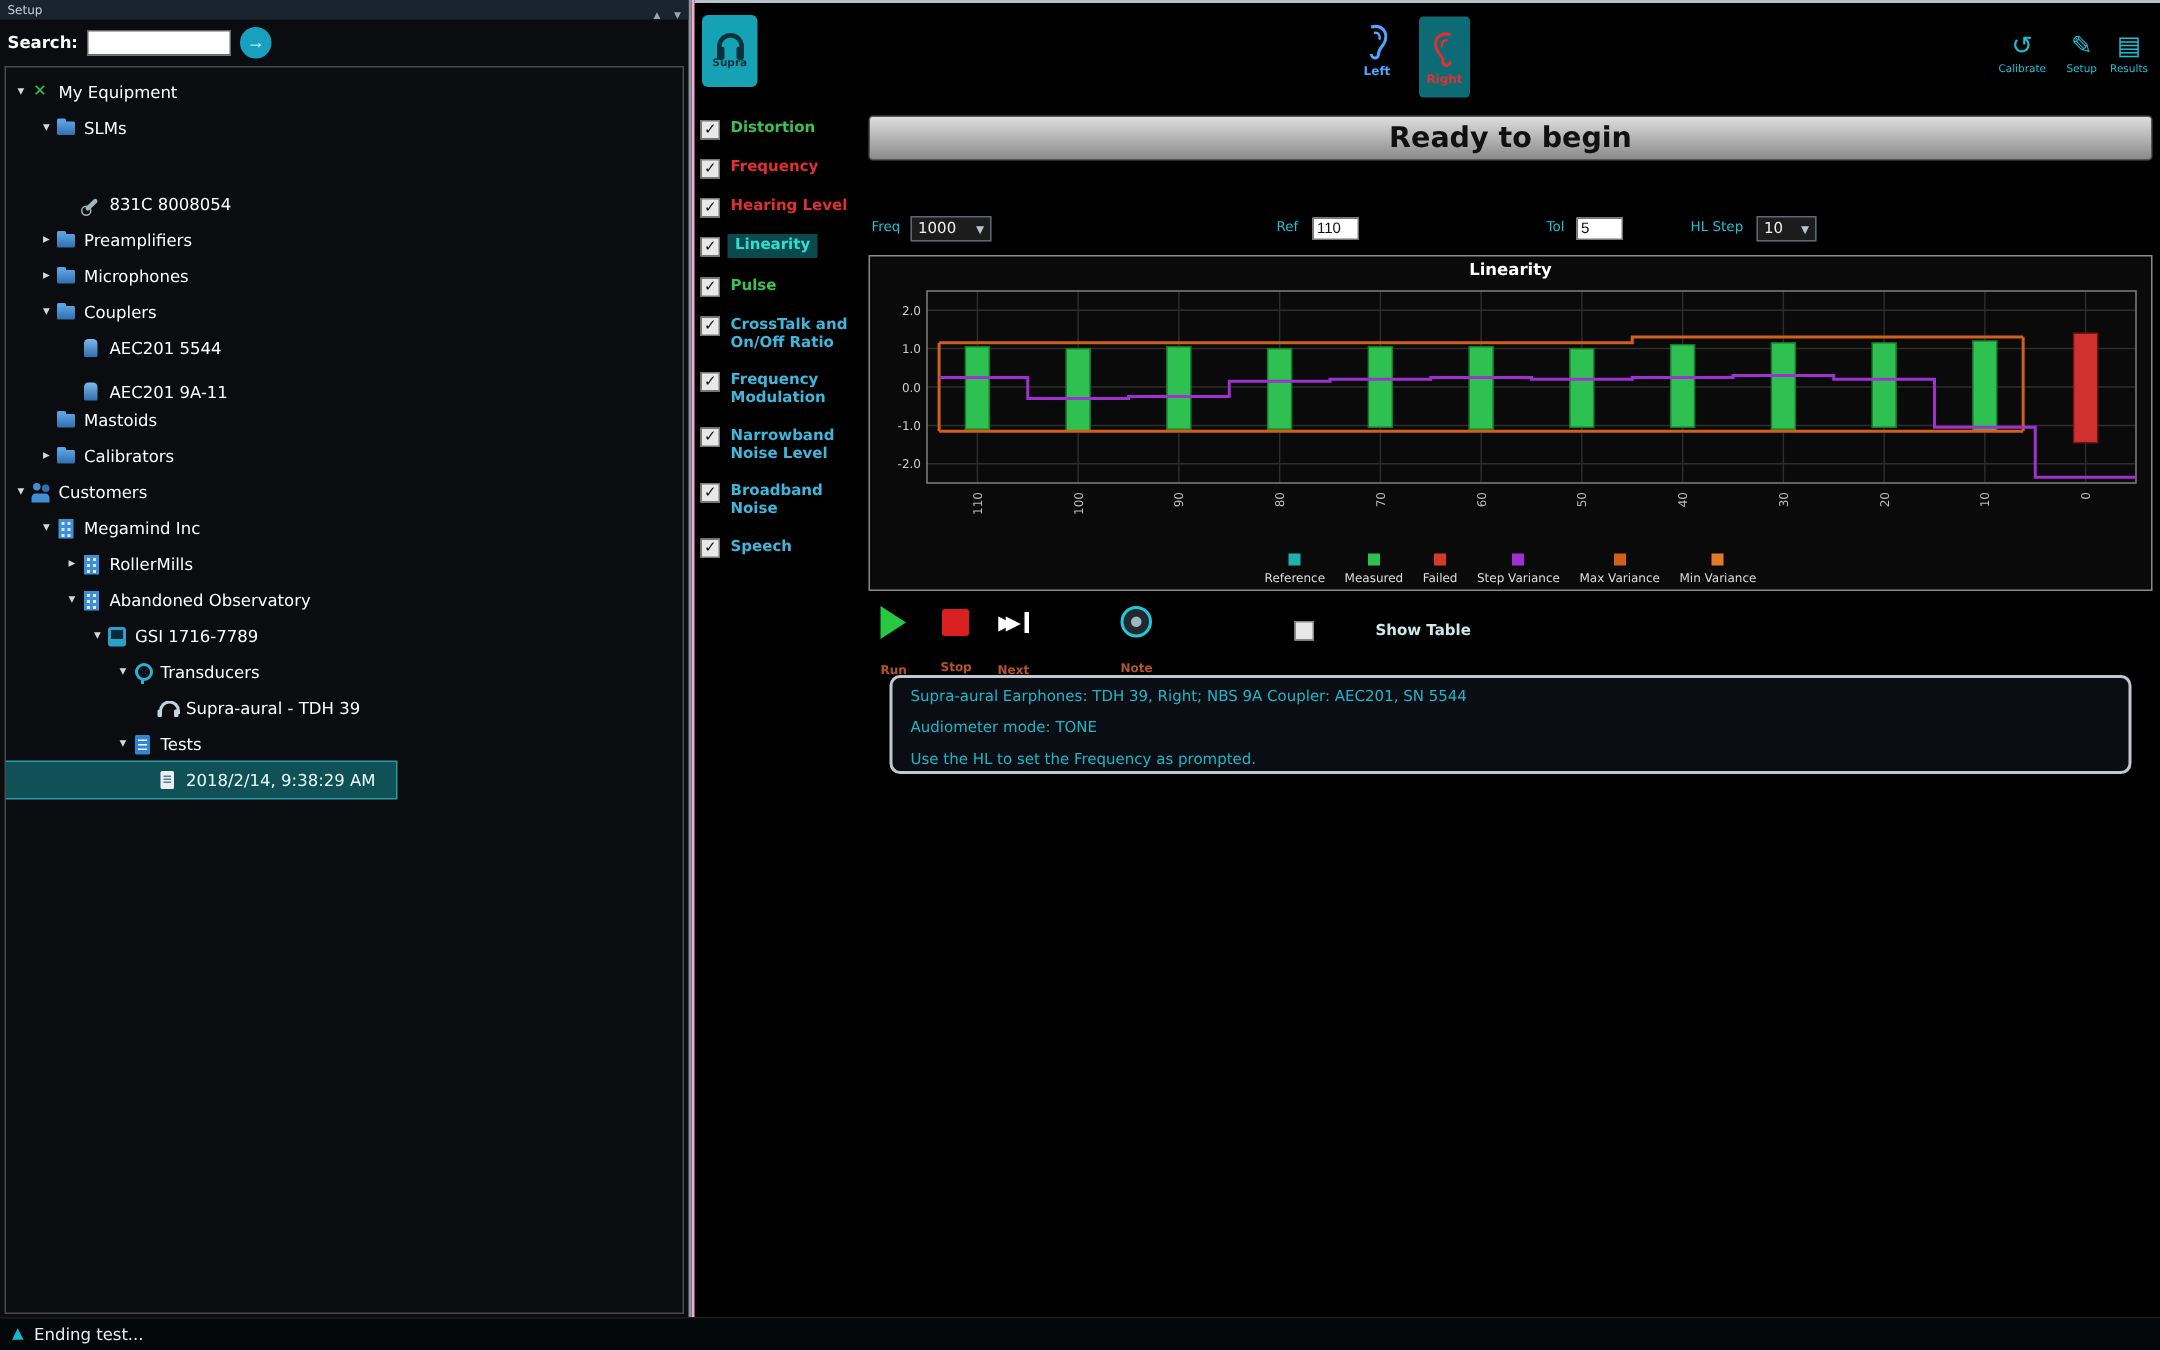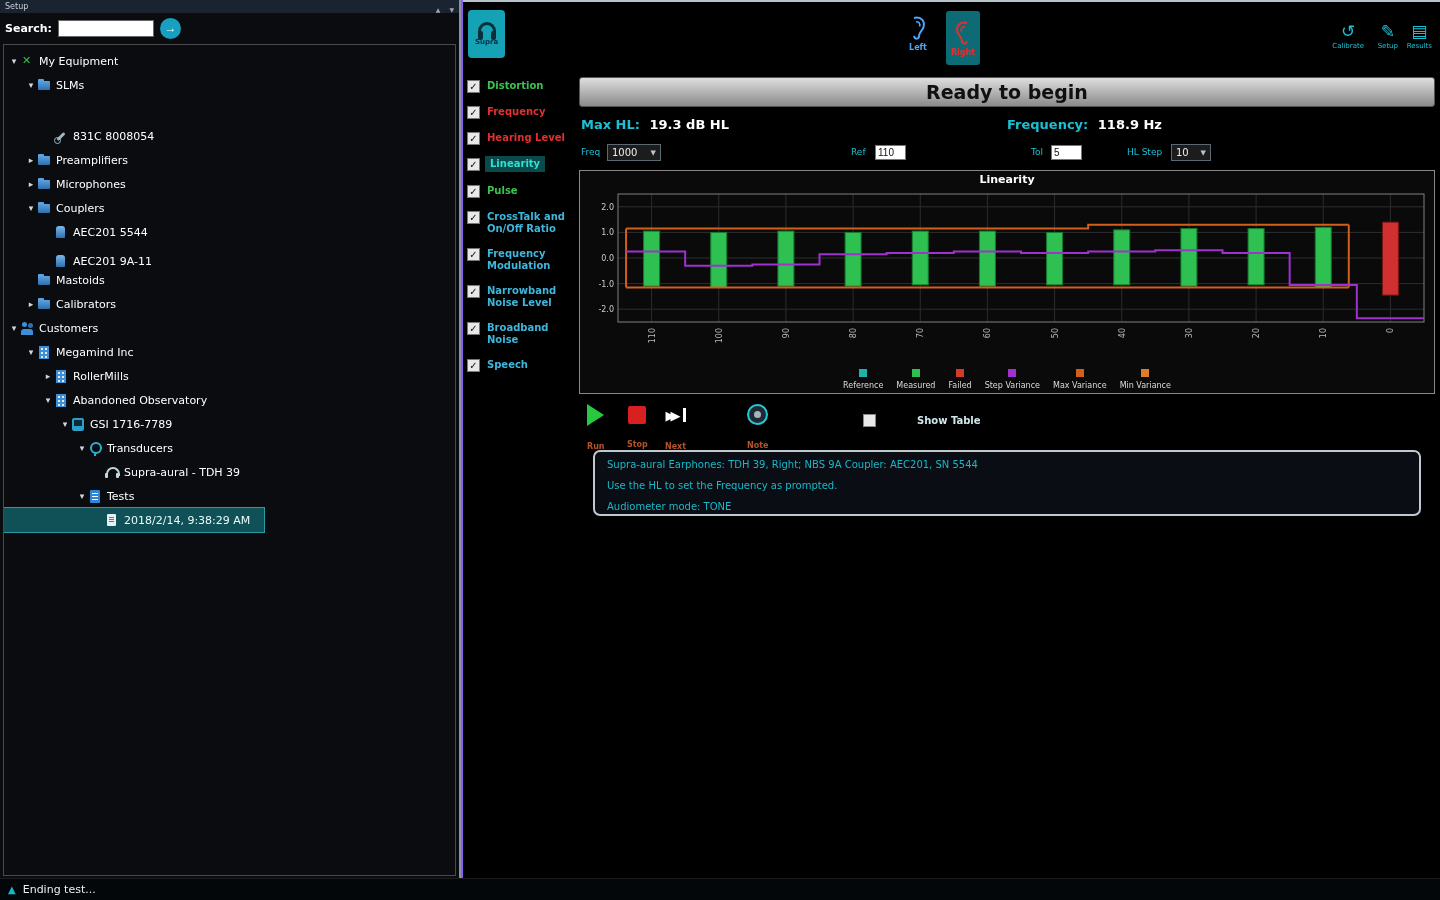--- a/index.html
+++ b/index.html
@@ -1,18 +1,18 @@
 <!DOCTYPE html>
 <html><head>
 <meta charset="utf-8">
 <style>
   * { box-sizing: border-box; margin: 0; padding: 0; }
   html,body { width:1440px; height:900px; background:#000; overflow:hidden;
     font-family:"DejaVu Sans","Liberation Sans",sans-serif; color:#fff; }
-  #app { position:relative; width:1440px; height:900px; background:#8b5cf6; }
+  #app { position:relative; width:1440px; height:900px; background:#f9a8d4; }
 
   
   #left-panel { position:absolute; left:0; top:0; width:461px; height:878px;
     background:#0a0c10; border-right:2px solid #8a949c; }
   #lp-titlebar { height:13px; background:#1a2430; display:flex; align-items:center;
     justify-content:space-between; padding:0 5px; }
   #lp-titlebar .t { font-size:8px; color:#c8d0d8; }
   #lp-titlebar .wb { font-size:6px; color:#9aa6b0; margin-left:4px; cursor:default; }
   #search-row { position:absolute; top:18px; left:5px; display:flex; align-items:center; gap:6px; }
   #search-row label { font-size:11px; font-weight:bold; color:#fff; }
@@ -350,30 +350,20 @@
           <span class="test-label pending">Broadband Noise</span>
         </div>
         <div class="test-row">
           <span class="checkbox">✓</span>
           <span class="test-label pending">Speech</span>
         </div>
       </div>
 
     <div id="ready-banner">Ready to begin</div>
 
-    <div id="stats-row">
-      <span class="grp" id="maxhl-grp">
-        <span class="stat-label">Max HL:</span>
-        <span class="stat-value">19.3 dB HL</span>
-      </span>
-      <span class="grp" id="freq-grp">
-        <span class="stat-label">Frequency:</span>
-        <span class="stat-value">118.9 Hz</span>
-      </span>
-    </div>
 
     <div id="controls-row">
       <span class="ctl-label" style="left:2px">Freq</span>
       <div class="dd" style="left:28px;width:54px">
         <span>1000</span>
         <span class="dd-ar">▼</span>
       </div>
       <span class="ctl-label" style="left:272px">Ref</span>
       <input class="ctl-input" style="left: 296px;" value="110">
       <span class="ctl-label" style="left:452px">Tol</span>
@@ -490,22 +480,22 @@
         <span class="lbl">Note</span>
       </div>
       <div id="show-table-wrap">
         <span id="show-table-cb"></span>
         <span id="show-table-label">Show Table</span>
       </div>
     </div>
 
     <div id="info-box">
         <div class="info-line">Supra-aural Earphones: TDH 39, Right; NBS 9A Coupler: AEC201, SN 5544</div>
+        <div class="info-line">Audiometer mode: TONE</div>
         <div class="info-line">Use the HL to set the Frequency as prompted.</div>
-        <div class="info-line">Audiometer mode: TONE</div>
       </div>
   </div>
 
   <div id="status-bar">
     <span id="status-chevron">▲</span>
     <span id="status-text">Ending test...</span>
   </div>
 
 </div>
 

